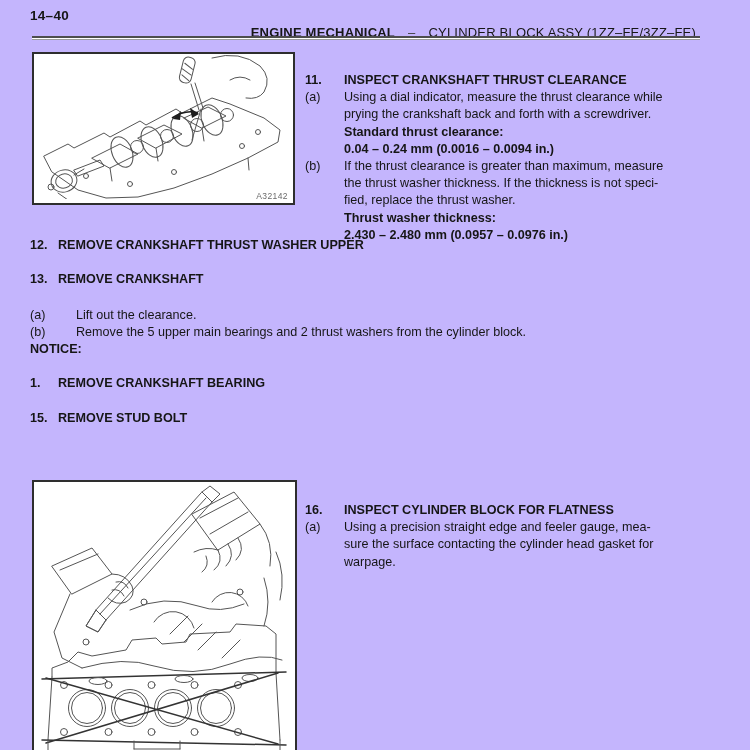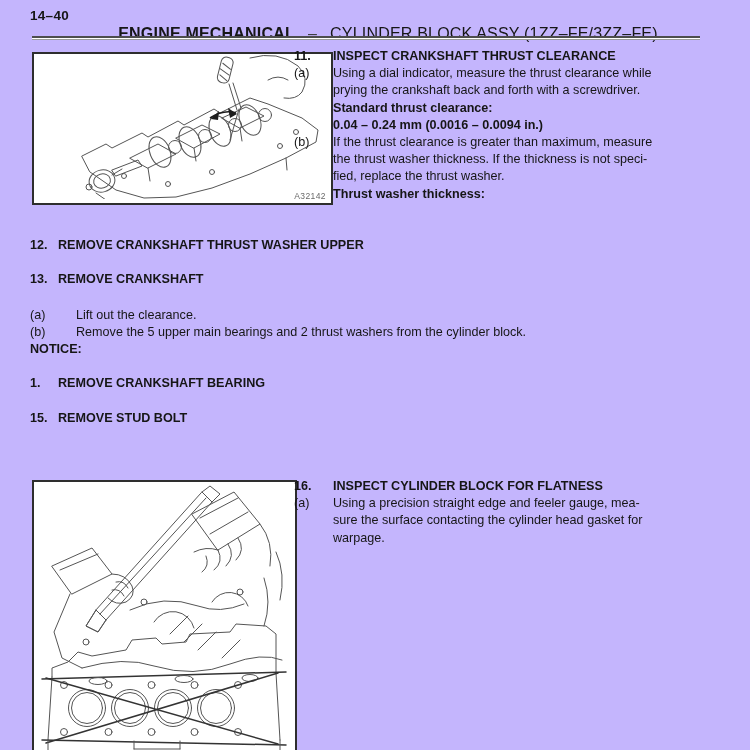--- a/index.html
+++ b/index.html
@@ -4,36 +4,36 @@
 <style>
   html,body{margin:0;padding:0;background:#ffffff;}
   .page{
     position:relative;width:750px;height:750px;background:#c4b5fd;overflow:hidden;
     font-family:"Liberation Sans","DejaVu Sans",sans-serif;color:#161616;
   }
   .b{font-weight:bold;}
   
   .pagenum{position:absolute;left:30px;top:8px;font-size:13.5px;font-weight:bold;letter-spacing:.3px;}
   .hdr{position:absolute;left:0;top:25px;width:696px;box-sizing:border-box;padding-left:80px;
-       text-align:center;font-size:16px;white-space:nowrap;letter-spacing:.2px;}
+       text-align:right;font-size:13px;white-space:nowrap;letter-spacing:.2px;}
   .hdr .dash{margin:0 13px;color:#3a3a3a;}
   .rule{position:absolute;left:32px;top:36px;width:668px;height:1px;
         border-top:2px solid #4d4d4d;border-bottom:1px solid #9c9c9c;background:#fff;}
   
   .fig{position:absolute;border:2px solid #2e2e2e;background:#fff;}
-  .fig1{left:32px;top:52px;width:259px;height:149px;padding-left:38px;}
+  .fig1{left:32px;top:52px;width:259px;height:149px;}
   .fig2{left:32px;top:480px;width:261px;height:292px;}
   .figlabel{position:absolute;right:5px;bottom:2px;font-size:8.5px;color:#6a6a6a;letter-spacing:.4px;}
   svg{display:block;}
   svg .ln{fill:none;stroke:#555555;stroke-width:1;stroke-linecap:round;stroke-linejoin:round;}
   svg .ms{fill:none;stroke:#333333;stroke-width:1.5;stroke-linecap:round;}
   svg .ar{fill:none;stroke:#1d1d1d;stroke-width:1.6;}
   svg .af{fill:#1d1d1d;stroke:none;}
   
-  .rcol{position:absolute;left:294px;width:412px;font-size:12.6px;line-height:17.2px;}
+  .rcol{position:absolute;left:305px;width:412px;font-size:12.6px;line-height:17.2px;margin-top:24px;}
   #sec11{top:48px;} #sec16{top:478px;}
   .row{display:flex;}
   .tab{width:39px;flex:0 0 39px;}
   .txt{white-space:nowrap;}
   
   .lrow{position:absolute;left:30px;width:700px;display:flex;font-size:12.6px;line-height:16px;white-space:nowrap;}
   .ltab-num{width:28px;flex:0 0 28px;}
   .ltab-abc{width:46px;flex:0 0 46px;}
 </style>
 </head>
@@ -123,20 +123,24 @@
       <span class="tab"></span>
         <span class="txt">the thrust washer thickness. If the thickness is not speci-</span>
     </div>
     <div class="row">
       <span class="tab"></span>
         <span class="txt">fied, replace the thrust washer.</span>
     </div>
     <div class="row">
       <span class="tab"></span>
         <span class="b txt">Thrust washer thickness:</span>
+    </div>
+    <div class="row">
+      <span class="tab"></span>
+        <span class="b txt">2.430 – 2.480 mm (0.0957 – 0.0976 in.)</span>
     </div>
   </div>
 
   <div class="lrow" style="top:237px">
     <span class="ltab-num b">12.</span>
     <span class="b">REMOVE CRANKSHAFT THRUST WASHER UPPER</span>
   </div>
   <div class="lrow" style="top:271px">
     <span class="ltab-num b">13.</span>
     <span class="b">REMOVE CRANKSHAFT</span>

